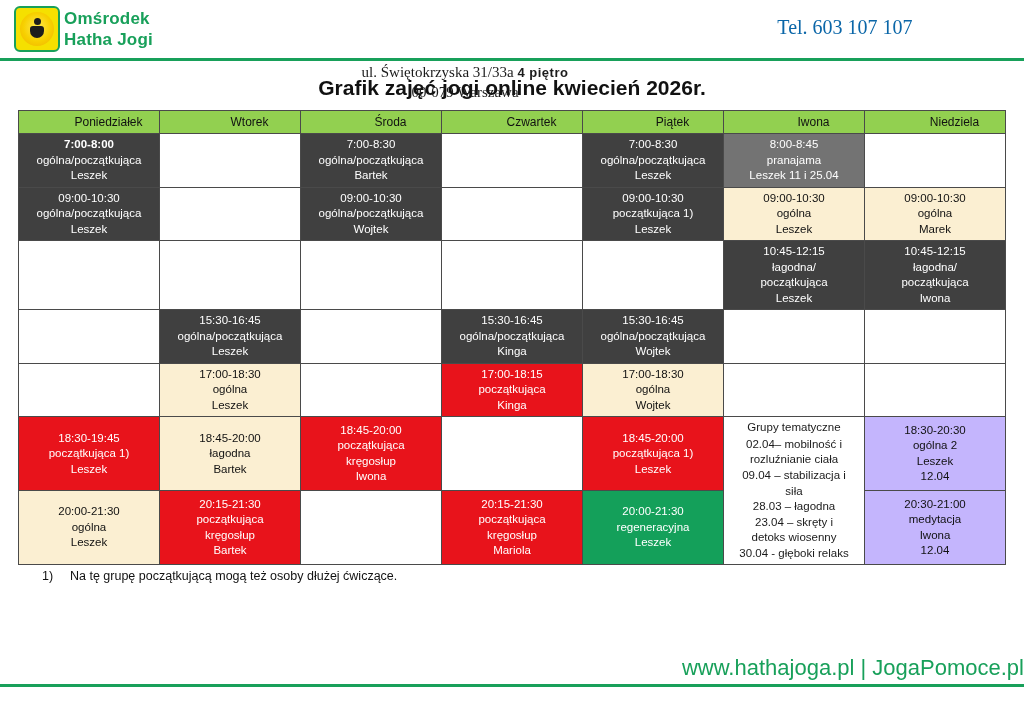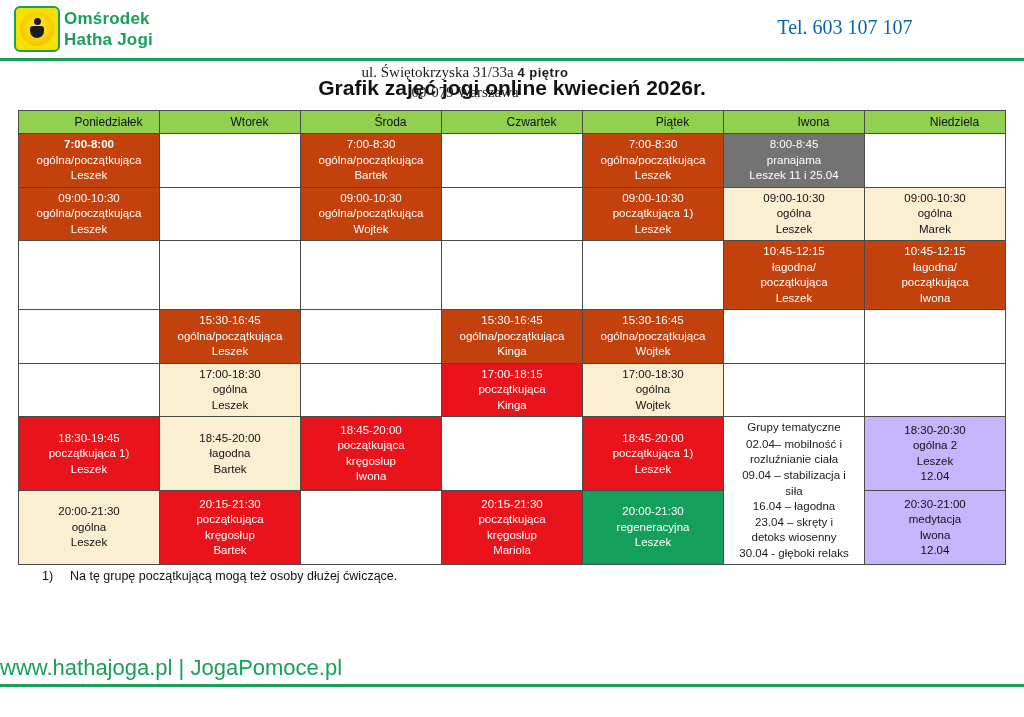--- a/index.html
+++ b/index.html
@@ -157,21 +157,21 @@
     font-size: 12px;
     height: 22px;
     color: #111;
     padding-left: 41px;
   }
   td.empty { background: #ffffff; }
   .cell-line { display: block; white-space: nowrap; }
   .cell-line.b { font-weight: bold; }
 
   
-  .c-orange   { background: #c2410c; color: #fff; }
+  .c-orange   { background: #404040; color: #fff; }
   .c-cream    { background: #fbefd2; color: #111; }
   .c-blue     { background: #737373; color: #fff; }
   .c-red      { background: #e8131b; color: #fff; }
   .c-green    { background: #14a05a; color: #fff; }
   .c-purple   { background: #c4b5fd; color: #111; }
 
   td.thematic {
     text-align: left;
     font-size: 10.5px;
     line-height: 1.42;
@@ -212,21 +212,21 @@
     right: 0;
     bottom: 30px;
     height: 3px;
     background: #18a05a;
   }
   .footer-text {
     position: absolute;
     left: 0;
     right: 0;
     bottom: 36px;
-    text-align: left;
+    text-align: right;
     font-size: 22px;
     color: #18a05a;
     font-weight: normal;
   }
   .footer-text .sep { color: #18a05a; }
 </style>
 </head>
 <body>
 
 <div class="header">
@@ -411,21 +411,21 @@
             <span class="cell-line">18:45-20:00</span>
             <span class="cell-line">początkująca 1)</span>
             <span class="cell-line">Leszek</span>
           </td>
           <td rowspan="2" class="thematic">
             <span class="thead">Grupy tematyczne</span>
             <span class="tline">02.04– mobilność i</span>
             <span class="tline">rozluźnianie ciała</span>
             <span class="tline">09.04 – stabilizacja i</span>
             <span class="tline">siła</span>
-            <span class="tline">16.04 –  łagodna</span>
+            <span class="tline">28.03 –  łagodna</span>
             <span class="tline">23.04 –  skręty i</span>
             <span class="tline">detoks wiosenny</span>
             <span class="tline">30.04 - głęboki relaks</span>
           </td>
           <td class="c-purple">
             <span class="cell-line">18:30-20:30</span>
             <span class="cell-line">ogólna 2</span>
             <span class="cell-line">Leszek</span>
             <span class="cell-line">12.04</span>
           </td>

